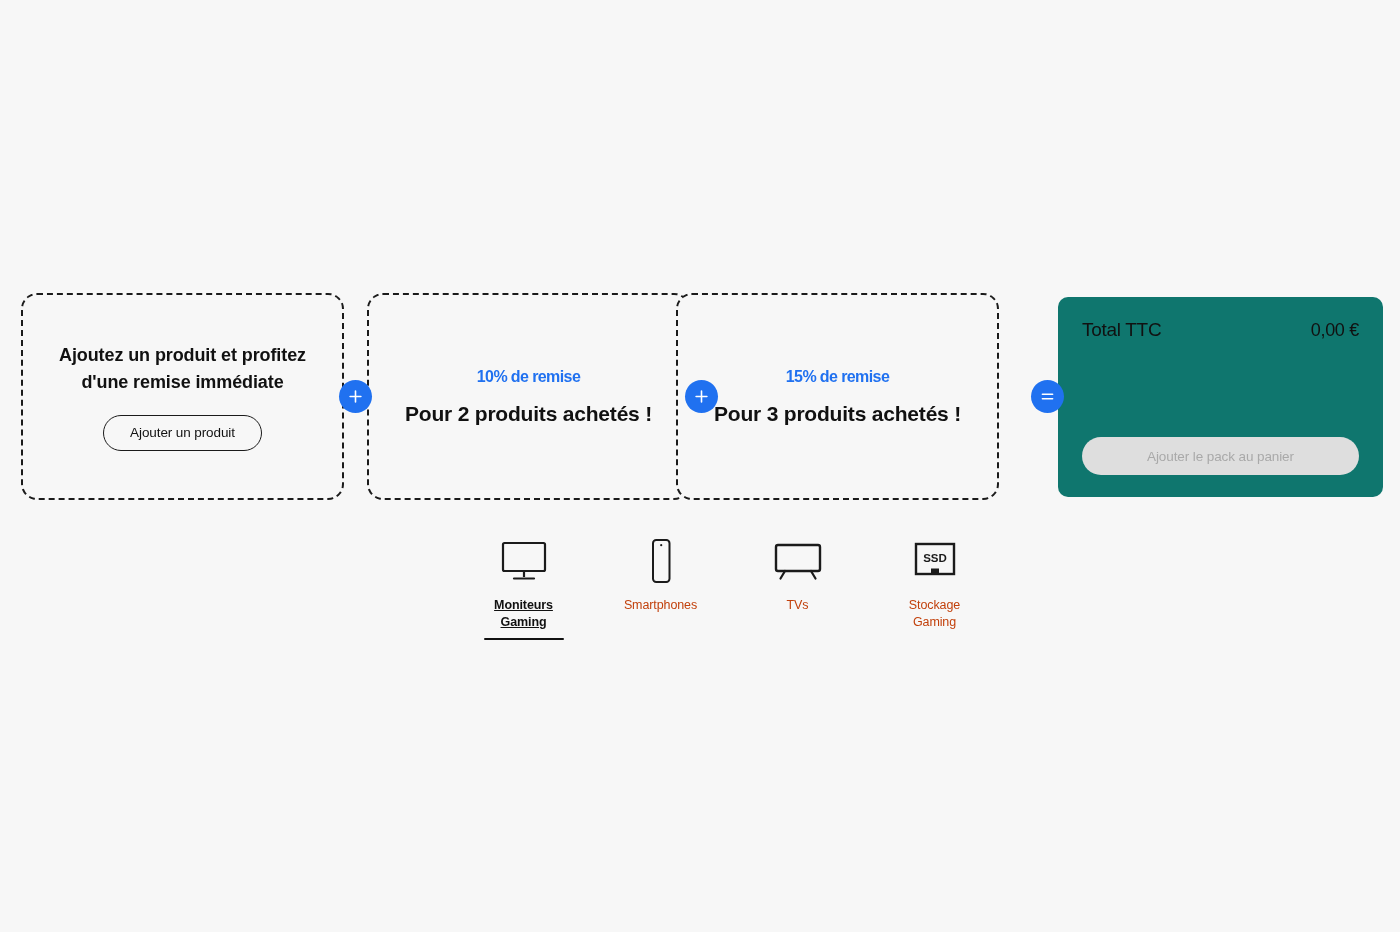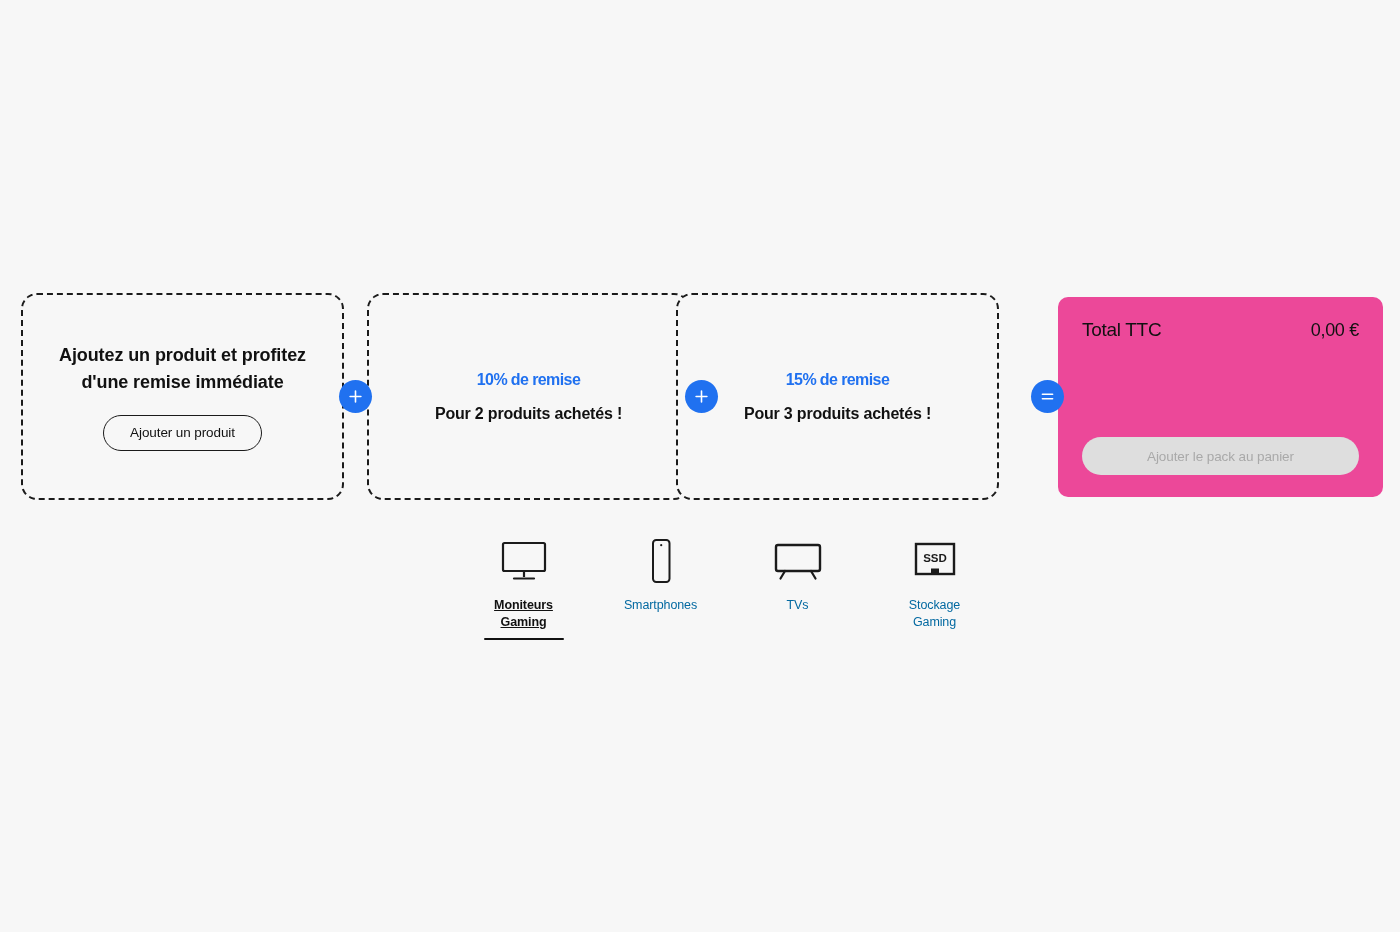--- a/index.html
+++ b/index.html
@@ -71,21 +71,21 @@
 
   .discount-title {
     font-size: 16px;
     font-weight: bold;
     color: #2071f0;
     letter-spacing: -0.6px;
   }
 
   .discount-sub {
     margin-top: 16px;
-    font-size: 16px;
+    font-size: 21px;
     font-weight: bold;
     color: #111111;
     letter-spacing: -0.2px;
   }
 
   
   .op-badge {
     position: absolute;
     top: 380px;
     width: 33px;
@@ -103,21 +103,21 @@
 
   .op-badge svg { display: block; }
 
   
   .total-panel {
     position: absolute;
     left: 1058px;
     top: 297px;
     width: 325px;
     height: 200px;
-    background: #ec4899;
+    background: #0f766e;
     border-radius: 10px;
     padding: 22px 24px 22px 24px;
     display: flex;
     flex-direction: column;
   }
 
   .total-row {
     display: flex;
     align-items: baseline;
     justify-content: space-between;
@@ -173,21 +173,21 @@
     display: flex;
     align-items: center;
     justify-content: flex-end;
   }
 
   .category-label {
     margin-top: 8px;
     font-size: 12.5px;
     line-height: 1.35;
     text-align: center;
-    color: #0369a1;
+    color: #c2410c;
     letter-spacing: -0.1px;
     white-space: pre-line;
   }
 
   .category-item.active .category-label {
     color: #111111;
     font-weight: bold;
     text-decoration: underline;
   }
 

